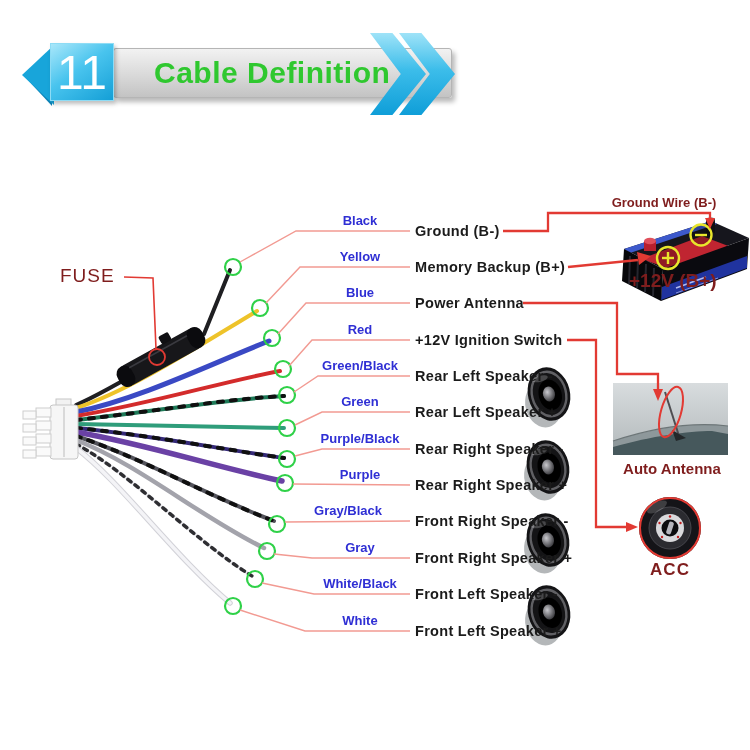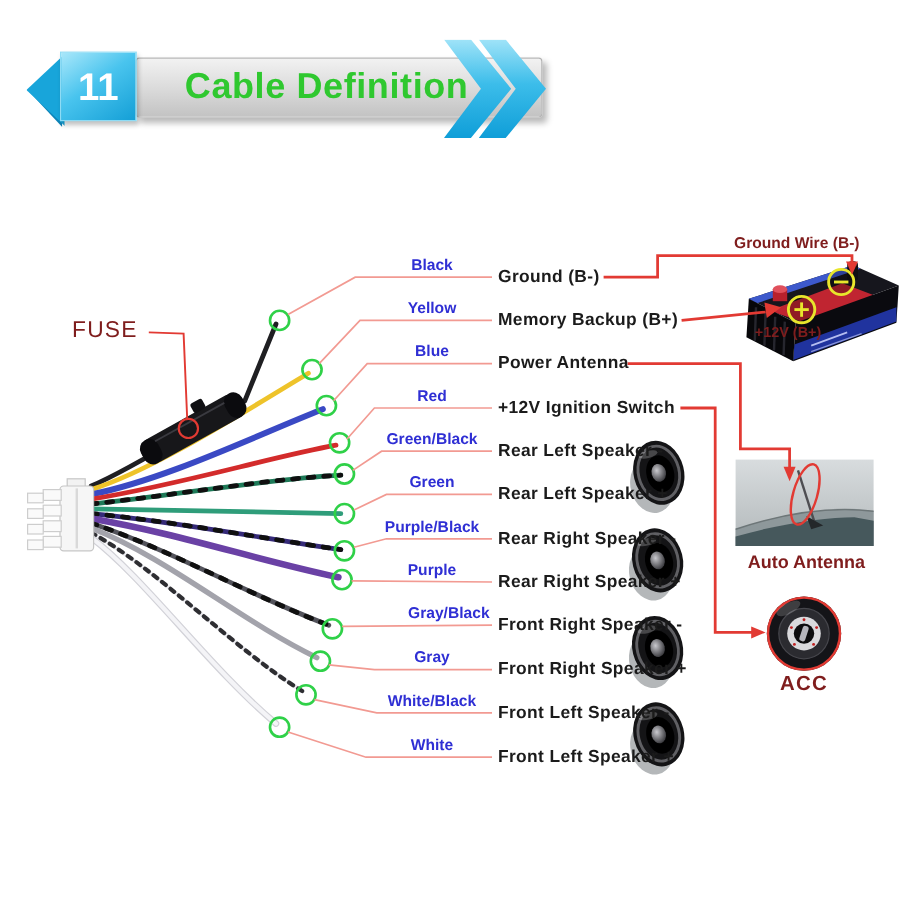--- a/index.html
+++ b/index.html
@@ -8,21 +8,21 @@
   
   .arrow-left{position:absolute;left:22px;top:45px;width:32px;height:60px;background:#18a5da;
               clip-path:polygon(100% 0,100% 100%,0 50%);}
   .arrow-fold{position:absolute;left:24px;top:76px;width:28px;height:30px;background:#0d84b8;
               clip-path:polygon(0 0,100% 60%,100% 100%);}
   .num-box{position:absolute;left:50px;top:43px;width:64px;height:58px;
            background:linear-gradient(145deg,#a9e7fa 0%,#49c4ee 45%,#149fd6 100%);
            border:1px solid #8edcf5;box-sizing:border-box;
            display:flex;align-items:center;justify-content:center;
            box-shadow:2px 3px 4px rgba(0,0,0,.25);}
-  .num-box span{color:#fff;font-size:32px;font-weight:bold;}
+  .num-box span{color:#fff;font-size:48px;font-weight:normal;}
   .banner-bar{position:absolute;left:113px;top:48px;width:339px;height:50px;
               background:linear-gradient(180deg,#f2f2f2 0%,#d9d9d9 55%,#c3c3c3 100%);
               border:1px solid #b5b5b5;border-radius:3px;box-sizing:border-box;
               box-shadow:3px 4px 5px rgba(0,0,0,.28);
               display:flex;align-items:center;}
   .banner-bar span{padding-left:24px;font-size:30px;font-weight:bold;color:#2fc82f;letter-spacing:.5px;margin-left:16px;}
   .chev{position:absolute;top:33px;width:56px;height:82px;
         background:linear-gradient(180deg,#9fe3f8 0%,#3cbdea 45%,#0f9ed8 100%);
         clip-path:polygon(0% 0%,40% 0%,100% 50%,40% 100%,0% 100%,55% 50%);
         filter:drop-shadow(2px 3px 3px rgba(0,0,0,.3));}
@@ -234,35 +234,35 @@
   <span class="abs fuse-lbl" style="left:60px;top:265px">FUSE</span>
 
   <span class="abs row-color" style="left:298px;top:213px">Black</span>
   <span class="abs row-color" style="left:298px;top:249px">Yellow</span>
   <span class="abs row-color" style="left:298px;top:285px">Blue</span>
   <span class="abs row-color" style="left:298px;top:322px">Red</span>
   <span class="abs row-color" style="left:298px;top:358px">Green/Black</span>
   <span class="abs row-color" style="left:298px;top:394px">Green</span>
   <span class="abs row-color" style="left:298px;top:431px">Purple/Black</span>
   <span class="abs row-color" style="left:298px;top:467px">Purple</span>
-  <span class="abs row-color" style="left:312px;top:503px">Gray/Black</span>
+  <span class="abs row-color" style="left:286px;top:503px">Gray/Black</span>
   <span class="abs row-color" style="left:298px;top:540px">Gray</span>
   <span class="abs row-color" style="left:298px;top:576px">White/Black</span>
   <span class="abs row-color" style="left:298px;top:613px">White</span>
 
   <span class="abs row-fn" style="left:415px;top:223px">Ground (B-)</span>
   <span class="abs row-fn" style="left:415px;top:259px">Memory Backup (B+)</span>
   <span class="abs row-fn" style="left:415px;top:295px">Power Antenna</span>
   <span class="abs row-fn" style="left:415px;top:332px">+12V Ignition Switch</span>
   <span class="abs row-fn" style="left:415px;top:368px">Rear Left Speaker -</span>
   <span class="abs row-fn" style="left:415px;top:404px">Rear Left Speaker +</span>
   <span class="abs row-fn" style="left:415px;top:477px">Rear Right Speaker +</span>
   <span class="abs row-fn" style="left:415px;top:441px">Rear Right Speaker -</span>
   <span class="abs row-fn" style="left:415px;top:513px">Front Right Speaker -</span>
   <span class="abs row-fn" style="left:415px;top:550px">Front Right Speaker +</span>
   <span class="abs row-fn" style="left:415px;top:586px">Front Left Speaker -</span>
   <span class="abs row-fn" style="left:415px;top:623px">Front Left Speaker +</span>
 
   <span class="abs red-lbl" style="left:608px;top:195px;width:112px;text-align:center;font-size:13px">Ground Wire (B-)</span>
-  <span class="abs red-lbl" style="left:629px;top:270px;font-size:12px">+12V  (B+)</span>
+  <span class="abs red-lbl" style="left:629px;top:270px;font-size:19px">+12V  (B+)</span>
   <span class="abs red-lbl" style="left:608px;top:460px;width:128px;text-align:center;font-size:15px">Auto Antenna</span>
   <span class="abs red-lbl" style="left:638px;top:560px;width:64px;text-align:center;font-size:17px;letter-spacing:1px">ACC</span>
 </div>
 
 </body></html>

